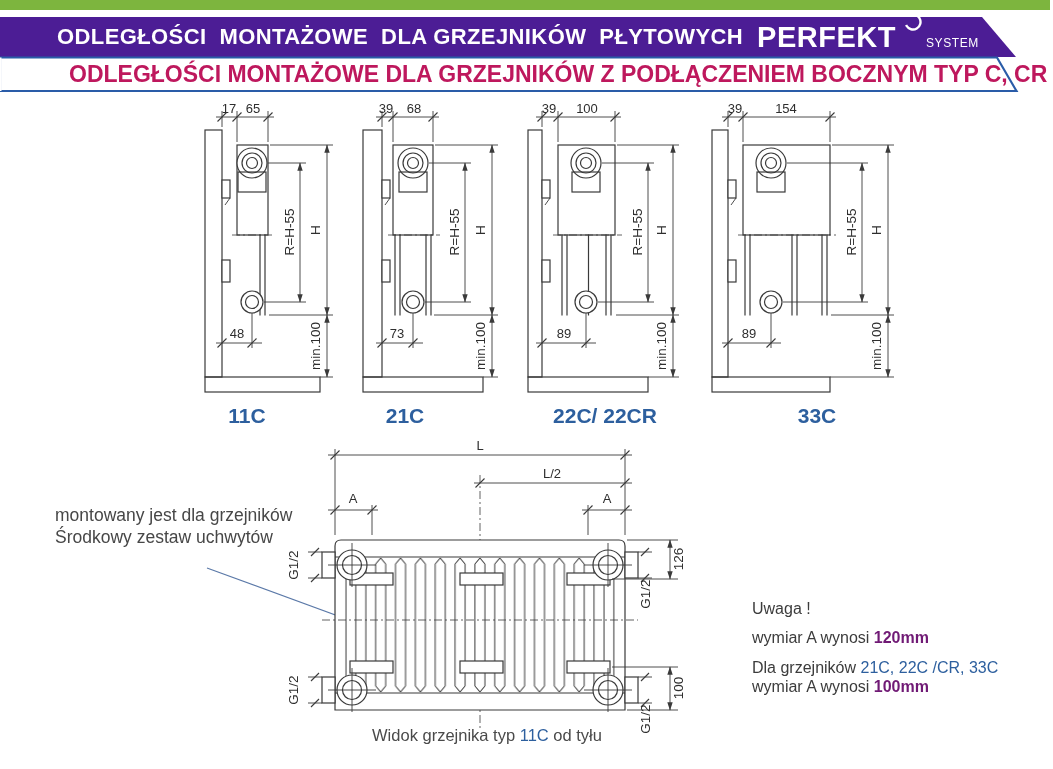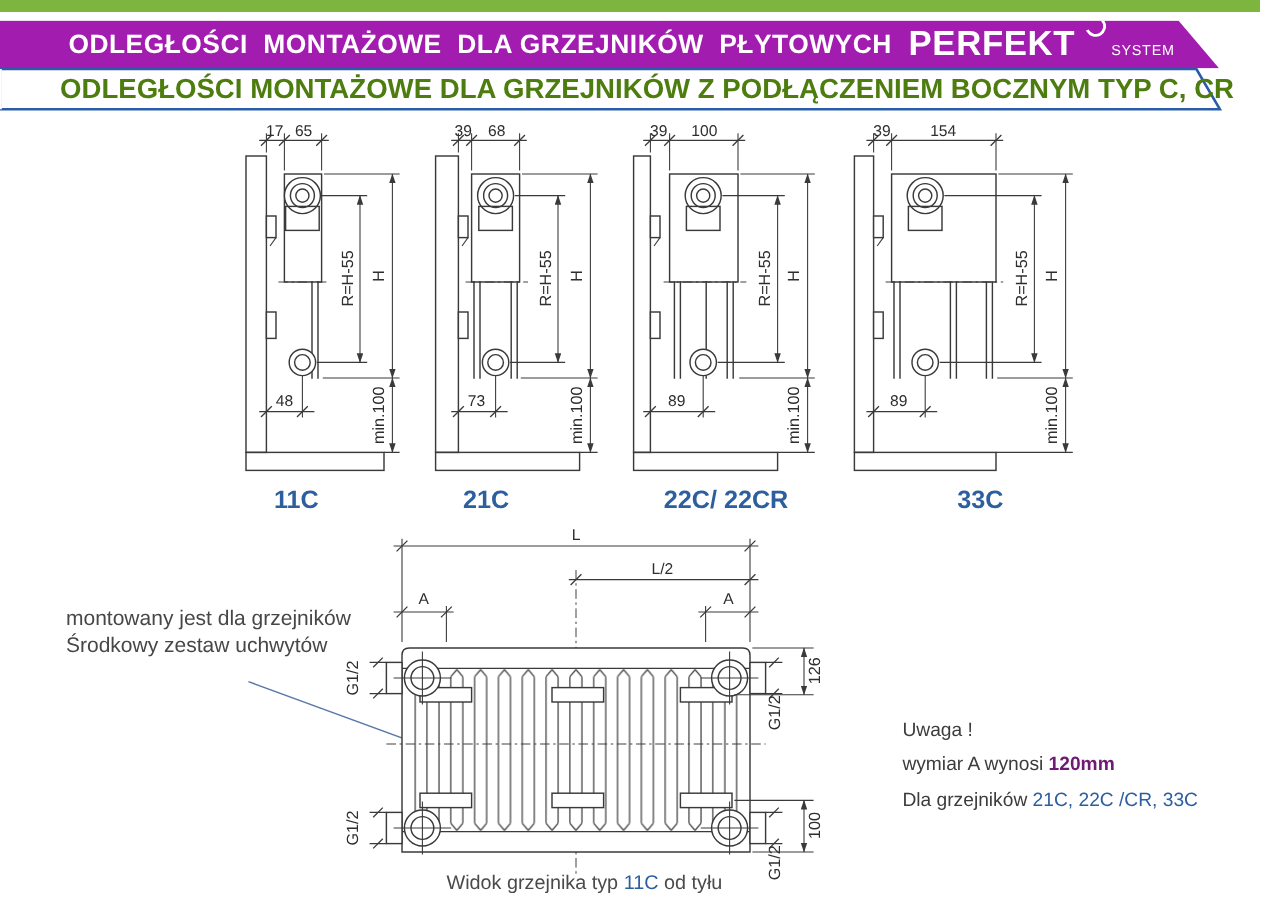--- a/index.html
+++ b/index.html
@@ -1,31 +1,31 @@
 <!DOCTYPE html>
 <html><head>
 <meta charset="utf-8">
 <style>
   html,body{margin:0;padding:0;background:#fff;}
   .page{position:relative;width:1053px;height:769px;background:#fff;overflow:hidden;
         font-family:"Liberation Sans",sans-serif;}
 
   
   .green-bar{position:absolute;left:0;top:0;width:1050px;height:10px;background:#7db53e;}
-  .banner1{position:absolute;left:0;top:17px;width:1016px;height:40px;background:#a21caf;
+  .banner1{position:absolute;left:0;top:17px;width:1016px;height:40px;background:#4c1d95;
            clip-path:polygon(0 0,982px 0,1016px 100%,0 100%);
            display:flex;align-items:center;padding-left:57px;box-sizing:border-box;}
   .b1-text{color:#fff;font-size:22px;font-weight:600;letter-spacing:.4px;white-space:pre;}
   .logo{position:relative;display:flex;align-items:baseline;color:#fff;margin-left:14px;gap:32px;}
   .logo-main{font-size:29px;font-weight:bold;letter-spacing:.5px;}
   .logo-sub{font-size:12px;letter-spacing:.6px;margin-left:-2px;}
   .logo-swoosh{position:absolute;right:56px;top:-9px;}
   .hdr2{position:absolute;left:0;top:0;}
   .banner2-text{position:absolute;left:0;top:58px;height:32px;display:flex;align-items:center;
-                padding-left:50px;color:#4d7c0f;font-size:23px;font-weight:600;white-space:pre;}
+                padding-left:69px;color:#be185d;font-size:23px;font-weight:600;white-space:pre;}
 
   
   .dwg{position:absolute;}
   .ln{stroke:#3a3a3a;stroke-width:1.2;fill:none;stroke-linecap:square;}
   .lw{stroke:#3a3a3a;stroke-width:1.2;fill:#fff;}
   .dim{stroke:#3a3a3a;stroke-width:.9;fill:none;}
   .cl{stroke:#3a3a3a;stroke-width:.8;stroke-dasharray:8 3 2 3;fill:none;}
   .tick{stroke:#3a3a3a;stroke-width:1.1;fill:none;}
   .ldr{stroke:#5b79a8;stroke-width:1.2;fill:none;}
   text.dt{font-family:"Liberation Sans",sans-serif;font-size:13px;fill:#2e2e2e;}
@@ -350,16 +350,17 @@
     <div>Środkowy zestaw uchwytów</div>
   </div>
 
   <div class="note-right">
     <div>Uwaga !</div>
     <div class="group">
       <div><span>wymiar A wynosi </span><span class="bold">120mm</span></div>
     </div>
     <div class="group">
       <div><span>Dla grzejników </span><span class="blue">21C, 22C /CR, 33C</span></div>
+      <div><span>wymiar A wynosi </span><span class="bold">100mm</span></div>
     </div>
   </div>
 
 </div>
 
 </body></html>

